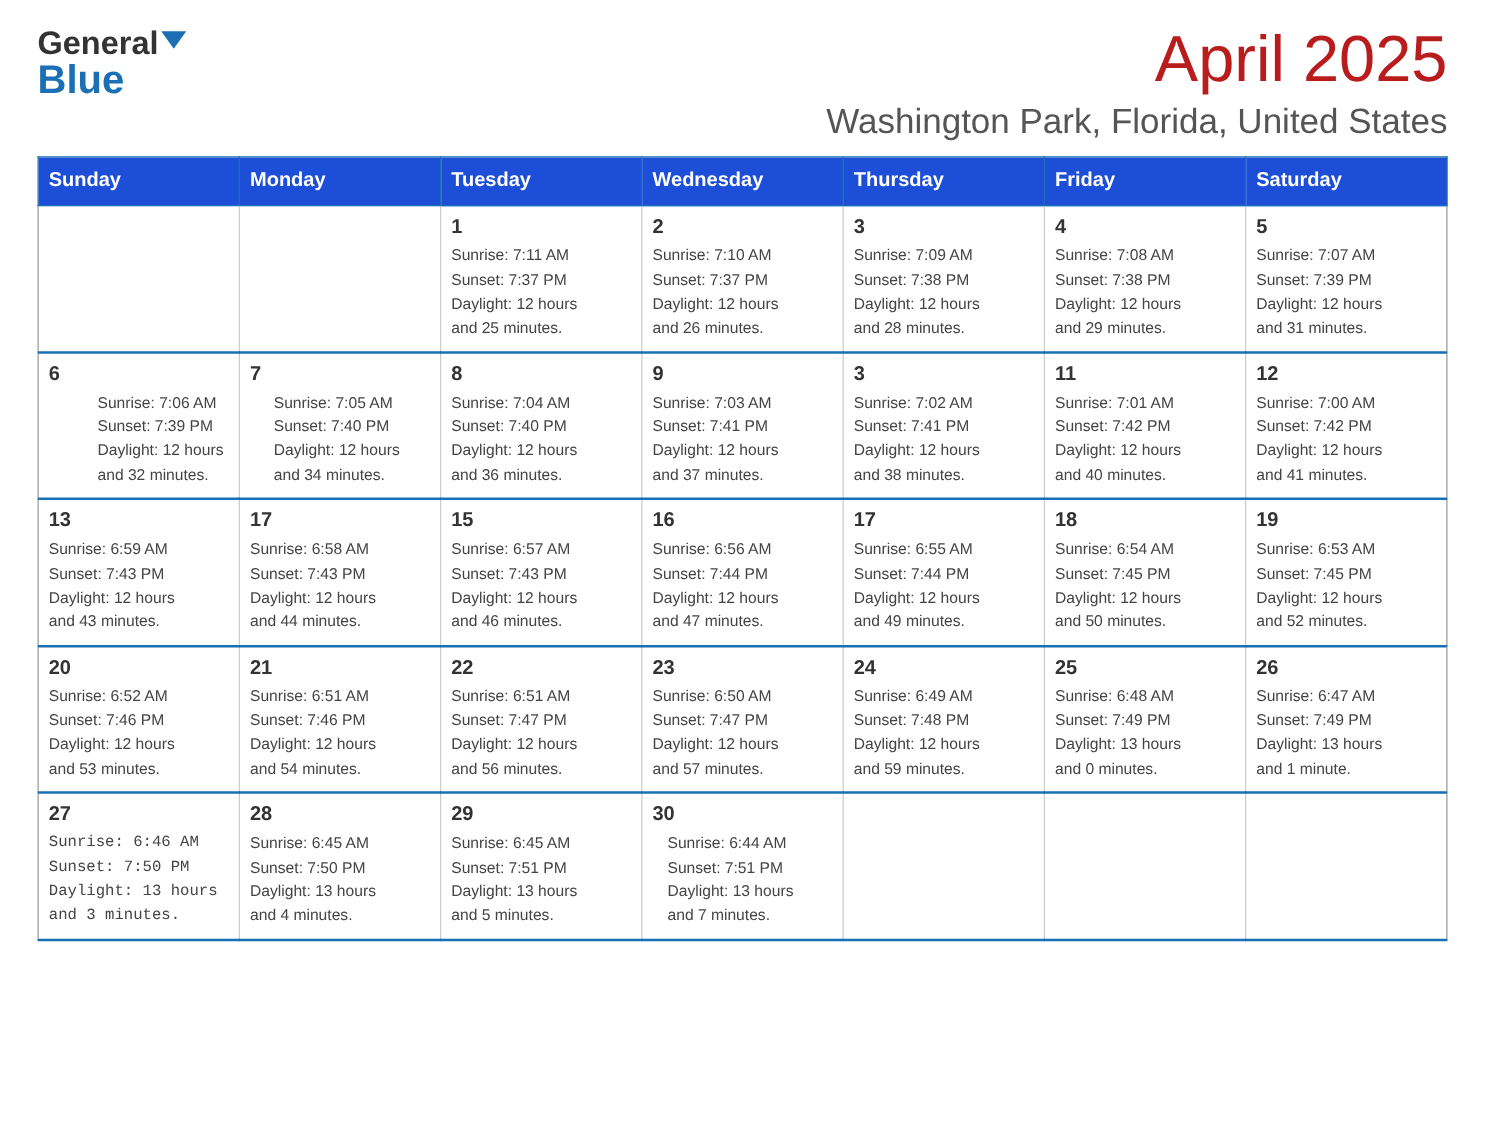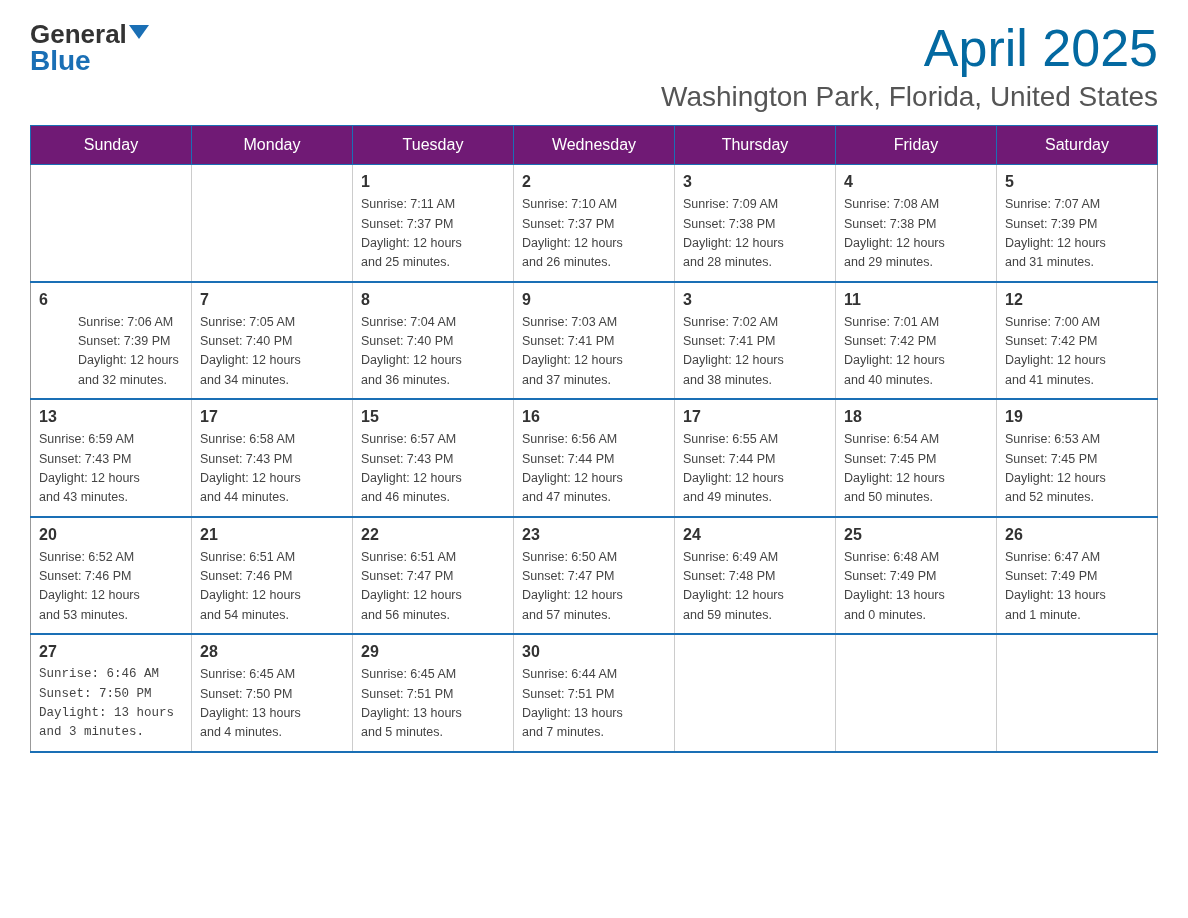--- a/index.html
+++ b/index.html
@@ -39,50 +39,50 @@
       vertical-align: middle;
       position: relative;
       top: -2px;
     }
     .logo-line1 {
       display: flex;
       align-items: center;
     }
     .logo-line2 {
       color: #1a6fb5;
-      font-size: 28px;
+      font-size: 32px;
       font-weight: bold;
       margin-top: -4px;
     }
     .title-area {
       text-align: right;
     }
     .main-title {
       font-size: 52px;
       font-weight: normal;
-      color: #0369a1;
+      color: #b91c1c;
       line-height: 1.1;
     }
     .subtitle {
       font-size: 28px;
       color: #555;
       margin-top: 4px;
     }
     .calendar {
       width: 100%;
       border-collapse: collapse;
       border: 1px solid #999;
     }
     .calendar thead tr th {
-      background-color: #701a75;
+      background-color: #1d4ed8;
       color: #fff;
       font-size: 16px;
-      font-weight: normal;
+      font-weight: bold;
       padding: 10px 8px;
-      text-align: center;
+      text-align: left;
       border: 1px solid #1a6fb5;
     }
     .calendar tbody tr {
       border-bottom: 2px solid #1a6fb5;
     }
     .calendar tbody tr td {
       vertical-align: top;
       padding: 8px 8px;
       border: none;
       border-right: 1px solid #ccc;
@@ -182,21 +182,21 @@
       <tr>
         <td>
           <span class="day-num">6</span>
           <div class="day-info" style="white-space: pre-line; margin-left: 39px;">Sunrise: 7:06 AM
 Sunset: 7:39 PM
 Daylight: 12 hours
 and 32 minutes.</div>
         </td>
         <td>
           <span class="day-num">7</span>
-          <div class="day-info" style="white-space: pre-line;">Sunrise: 7:05 AM
+          <div class="day-info" style="white-space: pre-line; margin-left: 19px;">Sunrise: 7:05 AM
 Sunset: 7:40 PM
 Daylight: 12 hours
 and 34 minutes.</div>
         </td>
         <td>
           <span class="day-num">8</span>
           <div class="day-info" style="white-space: pre-line;">Sunrise: 7:04 AM
 Sunset: 7:40 PM
 Daylight: 12 hours
 and 36 minutes.</div>
@@ -349,21 +349,21 @@
         </td>
         <td>
           <span class="day-num">29</span>
           <div class="day-info" style="white-space: pre-line;">Sunrise: 6:45 AM
 Sunset: 7:51 PM
 Daylight: 13 hours
 and 5 minutes.</div>
         </td>
         <td>
           <span class="day-num">30</span>
-          <div class="day-info" style="white-space: pre-line;">Sunrise: 6:44 AM
+          <div class="day-info" style="white-space: pre-line; margin-left: 12px;">Sunrise: 6:44 AM
 Sunset: 7:51 PM
 Daylight: 13 hours
 and 7 minutes.</div>
         </td>
         <td class="empty-cell"></td>
         <td class="empty-cell"></td>
         <td class="empty-cell"></td>
       </tr>
     </tbody>
 </table>

